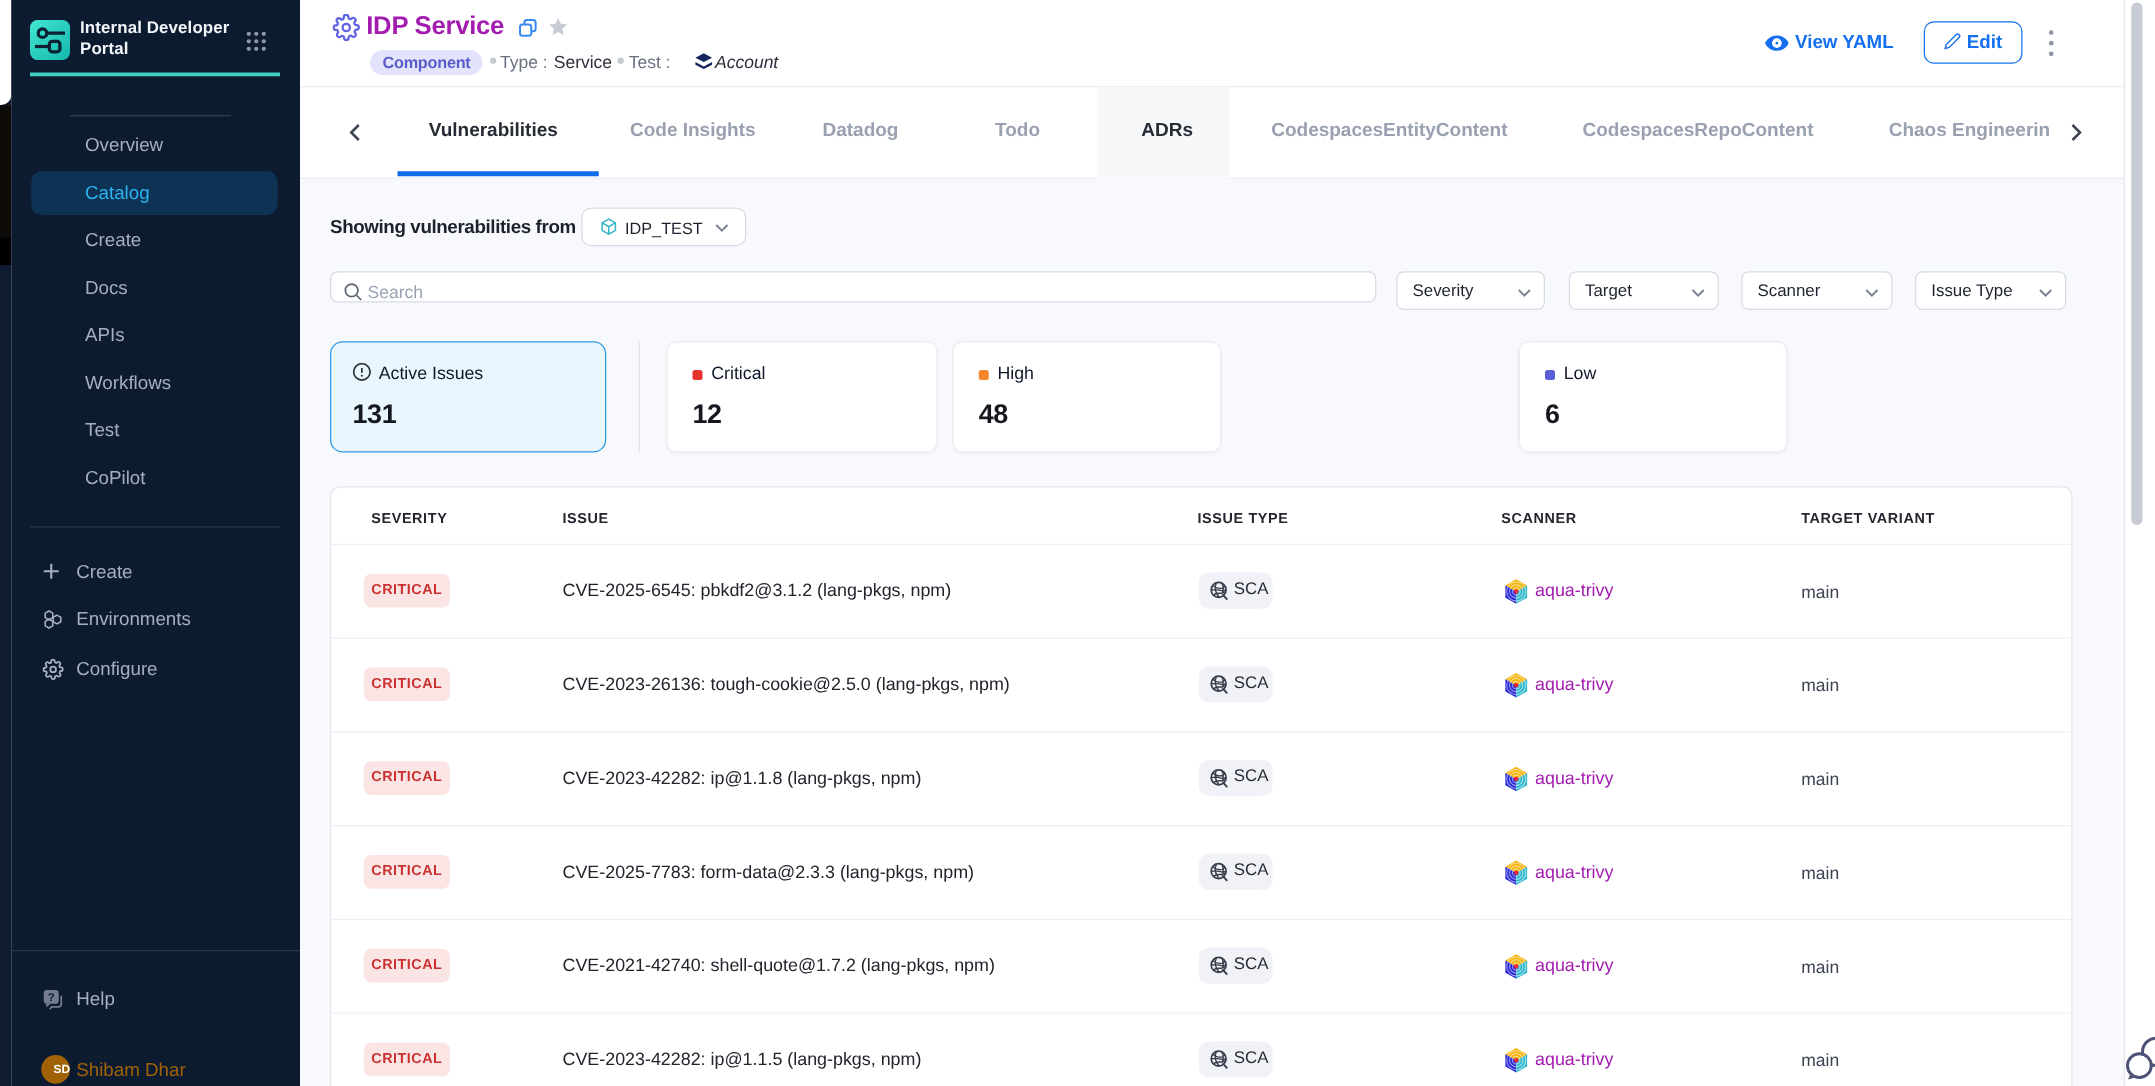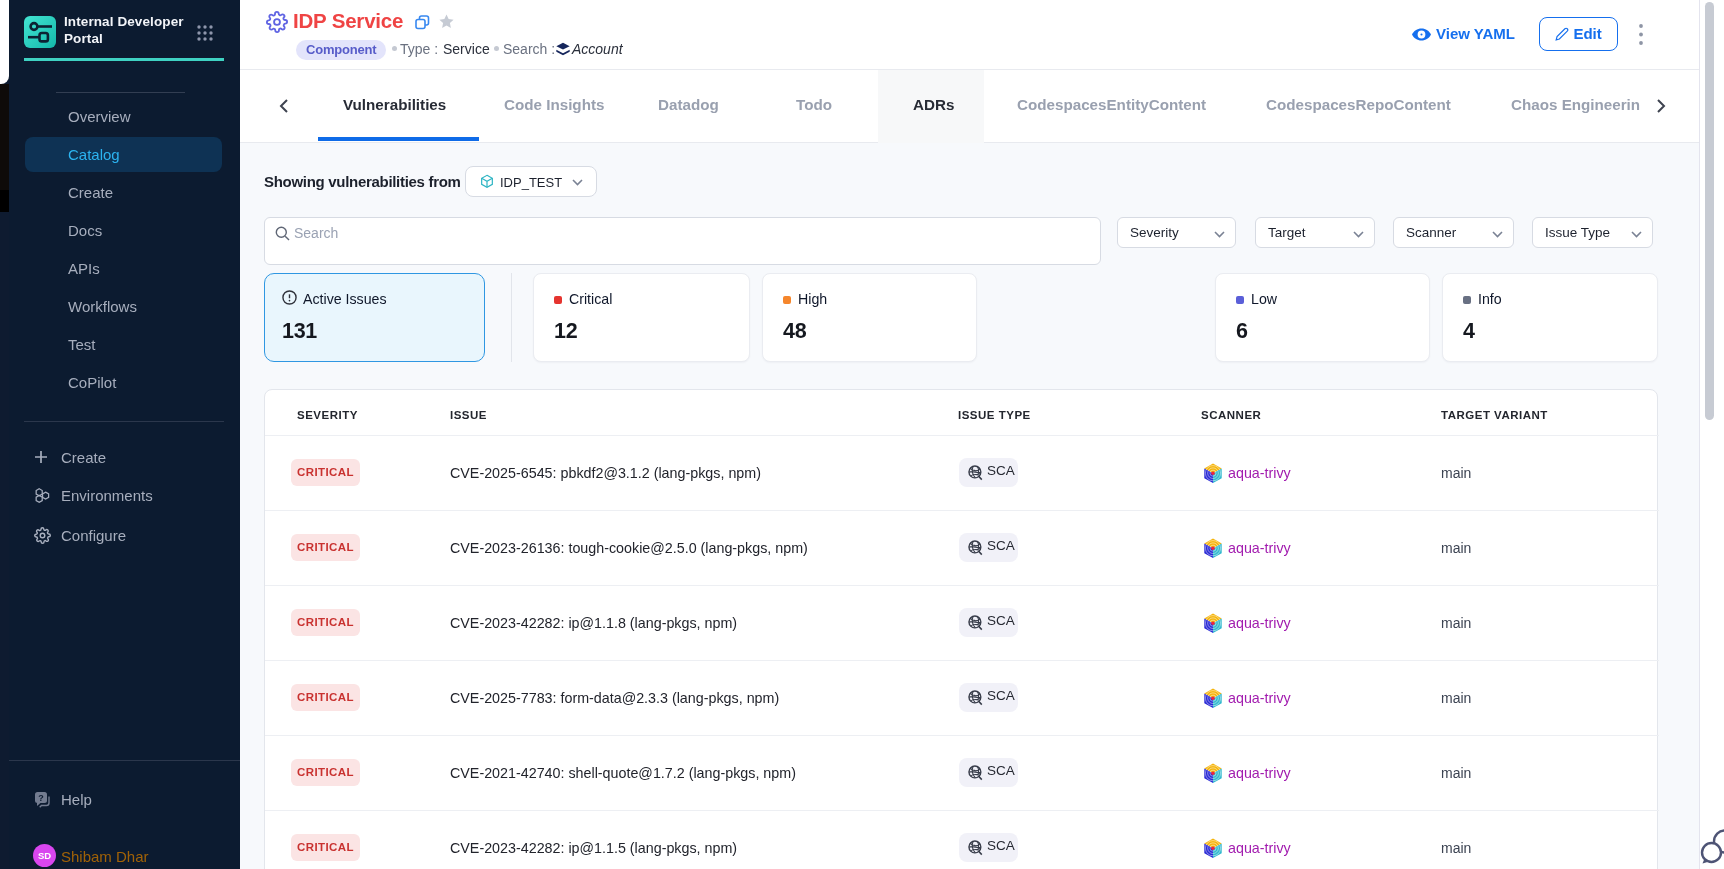--- a/index.html
+++ b/index.html
@@ -23,37 +23,37 @@
 #cathl { position:absolute; left:16px; top:137px; width:197px; height:35px; background:#0e3254; border-radius:8px; }
 #catalog { position:absolute; left:59px; top:146px; font-size:15px; color:#2cb3f0; }
 #sep2 { position:absolute; left:15px; top:421px; width:200px; height:1px; background:#2b374c; }
 #sep3 { position:absolute; left:0px; top:760px; width:231px; height:1px; background:#2b374c; }
 .nv2 { position:absolute; left:52px; font-size:15px; color:#a7aebd; }
 .ic2 { position:absolute; left:25px; }
 
 
 #main { position:absolute; left:240px; top:0; width:1459px; height:869px; background:#f7f9fc; }
 #hdr { position:absolute; left:0; top:0; width:1459px; height:70px; background:#ffffff; border-bottom:1px solid #e8eaef; }
-#title { position:absolute; left:53px; top:9px; font-size:20.5px; font-weight:bold; color:#ef4444; letter-spacing:-0.2px; }
+#title { position:absolute; left:53px; top:9px; font-size:20.5px; font-weight:bold; color:#a21caf; letter-spacing:-0.2px; }
 #badge { position:absolute; left:56px; top:40px; height:20px; padding:0 10px; background:#e3e4fb; color:#575cc9; font-size:13px; font-weight:bold; line-height:20px; border-radius:10px; letter-spacing:-0.2px; }
 #subline { position:absolute; left:240px; top:41px; margin-left:-240px; font-size:14px; color:#6a7180; }
 #viewyaml { position:absolute; left:1196px; top:25px; font-size:15px; font-weight:bold; color:#156fee; }
 #editbtn { position:absolute; left:1299px; top:17px; width:79px; height:34px; border:1.5px solid #156fee; border-radius:8px; background:#fff; color:#156fee; font-size:15px; font-weight:bold; text-align:center; line-height:32px; }
 
 
 #tabs { position:absolute; left:0; top:70px; width:1459px; height:73px; background:#ffffff; border-bottom:1px solid #e8eaef; }
 .tab { position:absolute; top:26px; font-size:15.2px; font-weight:bold; color:#99a0af; white-space:nowrap; }
 .tabdark { color:#272b35; }
 #adrbg { position:absolute; left:638px; top:0; width:106px; height:73px; background:#f7f8f9; }
 #underline { position:absolute; left:78px; top:67px; width:161px; height:4px; background:#0f6be8; }
 
 
 #showing { position:absolute; left:24px; top:173px; font-size:15px; font-weight:bold; color:#1c212c; letter-spacing:-0.3px; }
 #chip { position:absolute; left:225px; top:166px; width:132px; height:31px; background:#fff; border:1px solid #d7dbe3; border-radius:8px; }
-#searchbox { position:absolute; left:24px; top:217px; width:837px; height:48px; background:#fff; border:1px solid #d7dbe3; border-radius:6px; }
+#searchbox { position:absolute; left:24px; top:217px; width:837px; height:25px; background:#fff; border:1px solid #d7dbe3; border-radius:6px; }
 .filter { position:absolute; top:217px; height:31px; background:#fff; border:1px solid #d7dbe3; border-radius:6px; font-size:13.5px; color:#1d222e; line-height:29px; padding-left:12px; }
 
 
 .card { position:absolute; top:273px; height:89px; background:#fff; border:1px solid #eaecf1; border-radius:8px; box-shadow:0 1px 2px rgba(20,30,60,0.04); }
 #cardactive { position:absolute; left:24px; top:273px; width:221px; height:89px; background:#e9f6fd; border:1.5px solid #2f97e2; border-radius:10px; }
 .dot { position:absolute; top:22px; width:8px; height:8px; border-radius:2px; }
 .clabel { position:absolute; top:17px; left:35px; font-size:14.2px; color:#0f172a; }
 .cnum { position:absolute; top:45px; left:20px; font-size:21.5px; font-weight:bold; color:#15181f; letter-spacing:-0.3px; }
 #vdiv { position:absolute; left:271px; top:273px; width:1px; height:89px; background:#e2e5eb; }
 
@@ -129,21 +129,21 @@
     </svg>
     <div class="nv2" style="top:527px;">Configure</div>
     <div id="sep3"></div>
     <svg class="ic2" style="top:791px;" width="18" height="18" viewBox="0 0 18 18">
       <rect x="1" y="1" width="12" height="11" rx="2.5" fill="#737c90"></rect>
       <path d="M3 12 L3 15 L6.5 12" fill="#737c90"></path>
       <text x="7" y="10" font-size="9" font-weight="bold" fill="#0c1b30" text-anchor="middle">?</text>
       <path d="M15 5.5 V12 a2.5 2.5 0 0 1 -2.5 2.5 H7.5 l-1.8 1.8" fill="none" stroke="#737c90" stroke-width="1.4"></path>
     </svg>
     <div class="nv2" style="top:791px;">Help</div>
-    <div style="position:absolute; left:24px; top:844px; width:23px; height:23px; border-radius:50%; background:#d946ef; color:#fff; font-size:9.5px; font-weight:bold; text-align:center; line-height:23px;">SD</div>
+    <div style="position:absolute; left:24px; top:844px; width:23px; height:23px; border-radius:50%; background:#a16207; color:#fff; font-size:9.5px; font-weight:bold; text-align:right; line-height:23px;">SD</div>
     <div style="position:absolute; left:52px; top:848px; font-size:15px; color:#a16207;">Shibam Dhar</div>
   </div>
 
   <div id="main">
     <div id="hdr">
       <svg style="position:absolute;left:26px;top:11px;" width="22" height="22" viewBox="0 0 24 24" fill="none" stroke="#6064e3" stroke-width="2">
       <circle cx="12" cy="12" r="3.2"></circle>
       <path d="M19.4 15a1.6 1.6 0 0 0 .32 1.77l.06.06a2 2 0 1 1-2.83 2.83l-.06-.06a1.6 1.6 0 0 0-1.77-.32 1.6 1.6 0 0 0-1 1.47V21a2 2 0 1 1-4 0v-.09a1.6 1.6 0 0 0-1-1.47 1.6 1.6 0 0 0-1.77.32l-.06.06a2 2 0 1 1-2.83-2.83l.06-.06a1.6 1.6 0 0 0 .32-1.77 1.6 1.6 0 0 0-1.47-1H3a2 2 0 1 1 0-4h.09a1.6 1.6 0 0 0 1.47-1 1.6 1.6 0 0 0-.32-1.77l-.06-.06a2 2 0 1 1 2.83-2.83l.06.06a1.6 1.6 0 0 0 1.77.32 1.6 1.6 0 0 0 1-1.47V3a2 2 0 1 1 4 0v.09a1.6 1.6 0 0 0 1 1.47 1.6 1.6 0 0 0 1.77-.32l.06-.06a2 2 0 1 1 2.83 2.83l-.06.06a1.6 1.6 0 0 0-.32 1.77 1.6 1.6 0 0 0 1.47 1H21a2 2 0 1 1 0 4h-.09a1.6 1.6 0 0 0-1.47 1z"></path>
       </svg>
       <div id="title">IDP Service</div>
@@ -153,21 +153,21 @@
       </svg>
       <svg style="position:absolute;left:198px;top:13px;" width="17" height="17" viewBox="0 0 24 24" fill="#c6cbd4">
         <path d="M12 2l3 6.6 7 .8-5.2 4.8 1.4 7L12 17.7 5.8 21.2l1.4-7L2 9.4l7-.8z"></path>
       </svg>
       <div id="badge">Component</div>
       <div id="subline" style="width:600px;">
         <span style="position:absolute;left:152px;top:5px;width:5px;height:5px;border-radius:50%;background:#c5c9d2;"></span>
         <span style="position:absolute;left:160px;">Type :</span>
         <span style="position:absolute;left:203px;color:#2b303c;">Service</span>
         <span style="position:absolute;left:254px;top:5px;width:5px;height:5px;border-radius:50%;background:#c5c9d2;"></span>
-        <span style="position:absolute;left:263px;">Search :</span>
+        <span style="position:absolute;left:263px;">Test :</span>
         <svg style="position:absolute;left:315px;top:0px;" width="16" height="16" viewBox="0 0 24 24" fill="#16265c">
             <path d="M12 2.5l10 5.2-10 5.2L2 7.7z"></path>
             <path d="M2 13l10 5.2L22 13v3.2l-10 5.2L2 16.2z"></path>
           </svg>
         <span style="position:absolute;left:332px;color:#2b303c;font-style:italic;">Account</span>
       </div>
       <svg style="position:absolute;left:1172px;top:28px;" width="19" height="13" viewBox="0 0 22 14" fill="#156fee">
           <path d="M11 0C6 0 1.9 3 0 7c1.9 4 6 7 11 7s9.1-3 11-7c-1.9-4-6-7-11-7zm0 11.5A4.5 4.5 0 1 1 11 2.5a4.5 4.5 0 0 1 0 9z"></path>
           <circle cx="11" cy="7" r="2.3" fill="#fff"></circle>
           <circle cx="11" cy="7" r="1.2" fill="#156fee"></circle>
@@ -252,25 +252,20 @@
     <div class="card" style="left:522px;width:215px;">
         <div class="dot" style="left:20px;background:#f5862c;"></div>
         <span class="clabel">High</span>
         <div class="cnum">48</div>
       </div>
     <div class="card" style="left:975px;width:215px;">
         <div class="dot" style="left:20px;background:#5a5fd8;"></div>
         <span class="clabel">Low</span>
         <div class="cnum">6</div>
       </div>
-    <div class="card" style="left:1202px;width:216px;">
-        <div class="dot" style="left:20px;background:#687083;"></div>
-        <span class="clabel">Info</span>
-        <div class="cnum">4</div>
-      </div>
 
     <div id="tbl">
       <div class="th" style="left:32px;">SEVERITY</div>
       <div class="th" style="left:185px;">ISSUE</div>
       <div class="th" style="left:693px;">ISSUE TYPE</div>
       <div class="th" style="left:936px;">SCANNER</div>
       <div class="th" style="left:1176px;">TARGET VARIANT</div>
       <div class="rowline" style="top:45px;"></div>
     <div class="crit" style="top:69px;">CRITICAL</div>
         <div class="issue" style="top:74.5px;">CVE-2025-6545: pbkdf2@3.1.2 (lang-pkgs, npm)</div>

